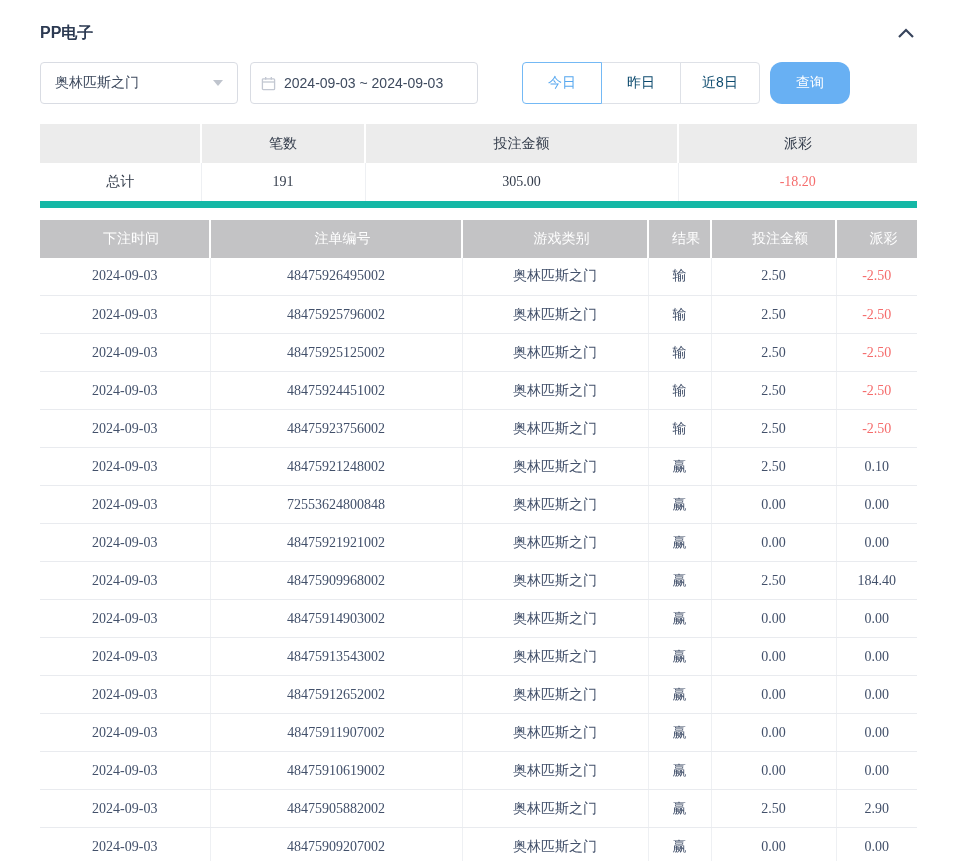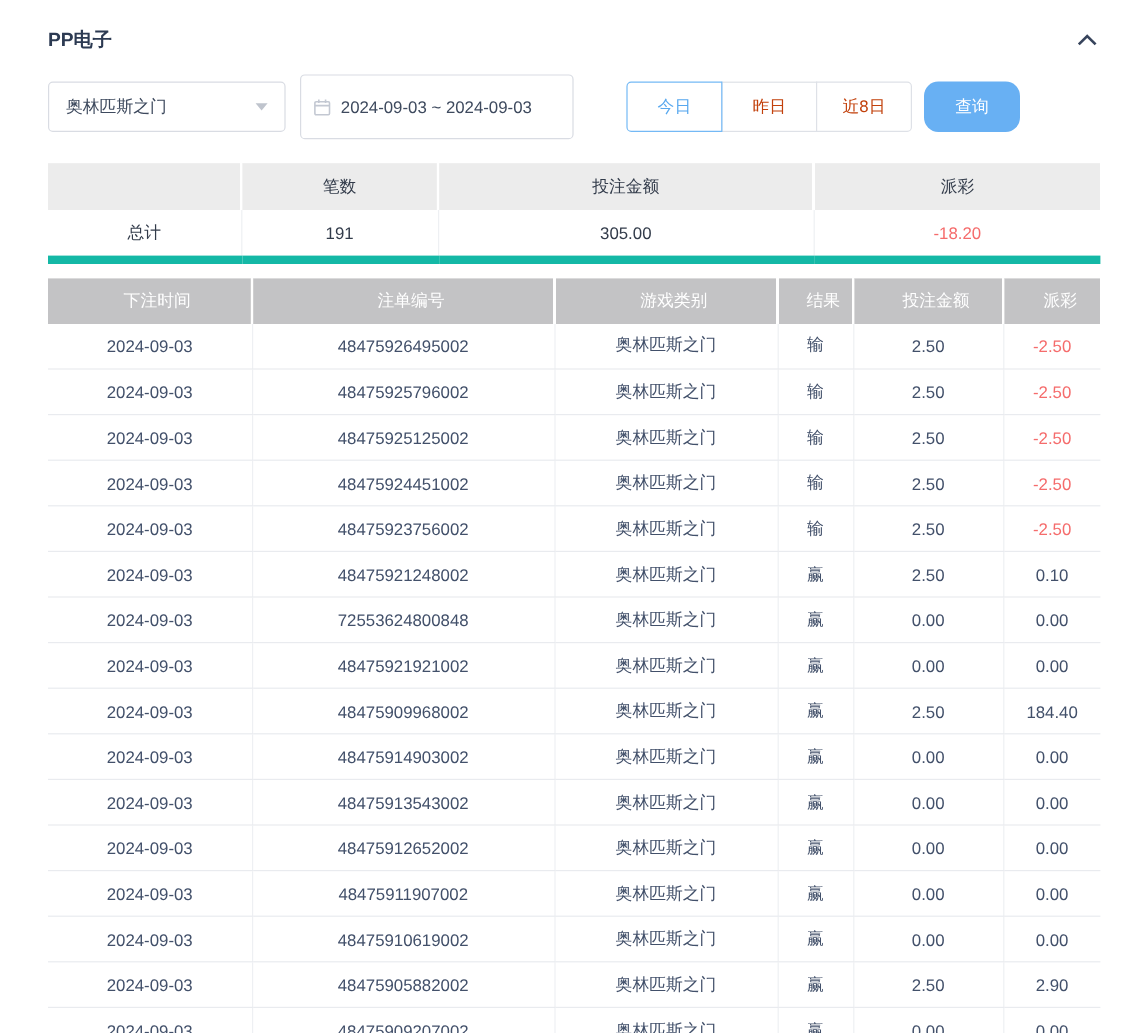--- a/index.html
+++ b/index.html
@@ -28,48 +28,48 @@
     display: flex; align-items: center; justify-content: space-between;
     padding: 0 14px; cursor: pointer; background: #fff;
   }
   .select-value { font-size: 14px; color: #3e4a5e; }
   .caret-down {
     width: 0; height: 0;
     border-left: 5px solid transparent; border-right: 5px solid transparent;
     border-top: 6px solid #bfc4cd;
   }
   .date-box {
-    width: 228px; height: 54px; margin-left: 12px;
+    width: 228px; height: 42px; margin-left: 12px;
     border: 1px solid #d9dce3; border-radius: 4px;
     display: flex; align-items: center; gap: 8px;
     padding: 0 10px; background: #fff; cursor: pointer;
   }
   .date-value { font-size: 14px; color: #3e4a5e; white-space: nowrap; }
 
   .btn-group { display: flex; margin-left: 12px; padding-left: 32px; }
   .btn-group button {
     width: 80px; height: 42px; background: #fff;
-    border: 1px solid #dee1e7; color: #c2410c;
+    border: 1px solid #dee1e7; color: #0c4a6e;
     font-size: 14px; cursor: pointer; margin-left: -1px;
     font-family: inherit;
   }
   .btn-group button:first-child { border-radius: 4px 0 0 4px; margin-left: 0; }
   .btn-group button:last-child { border-radius: 0 4px 4px 0; }
   .btn-group button.active {
     border-color: #74b9f5; color: #58a8ef; position: relative; z-index: 1;
   }
   .search-btn {
     width: 80px; height: 42px; margin-left: 10px;
     background: #68b0f3; border: none; border-radius: 12px;
     color: #ffffff; font-size: 14px; cursor: pointer;
     font-family: inherit;
   }
 
   
-  table { border-collapse: collapse; table-layout: fixed; width: 877px; }
+  table { border-collapse: collapse; table-layout: fixed; width: 877px; font-family: Liberation Serif, serif; }
   th, td { text-align: center; font-weight: normal; overflow: hidden; white-space: nowrap; }
 
   
   .summary-table { margin-top: 20px; }
   .summary-table th {
     background: #ececec; height: 39px; font-size: 14px; color: #323b4a;
     border-right: 2px solid #ffffff;
   }
   .summary-table th:last-child { border-right: none; }
   .summary-table td {

